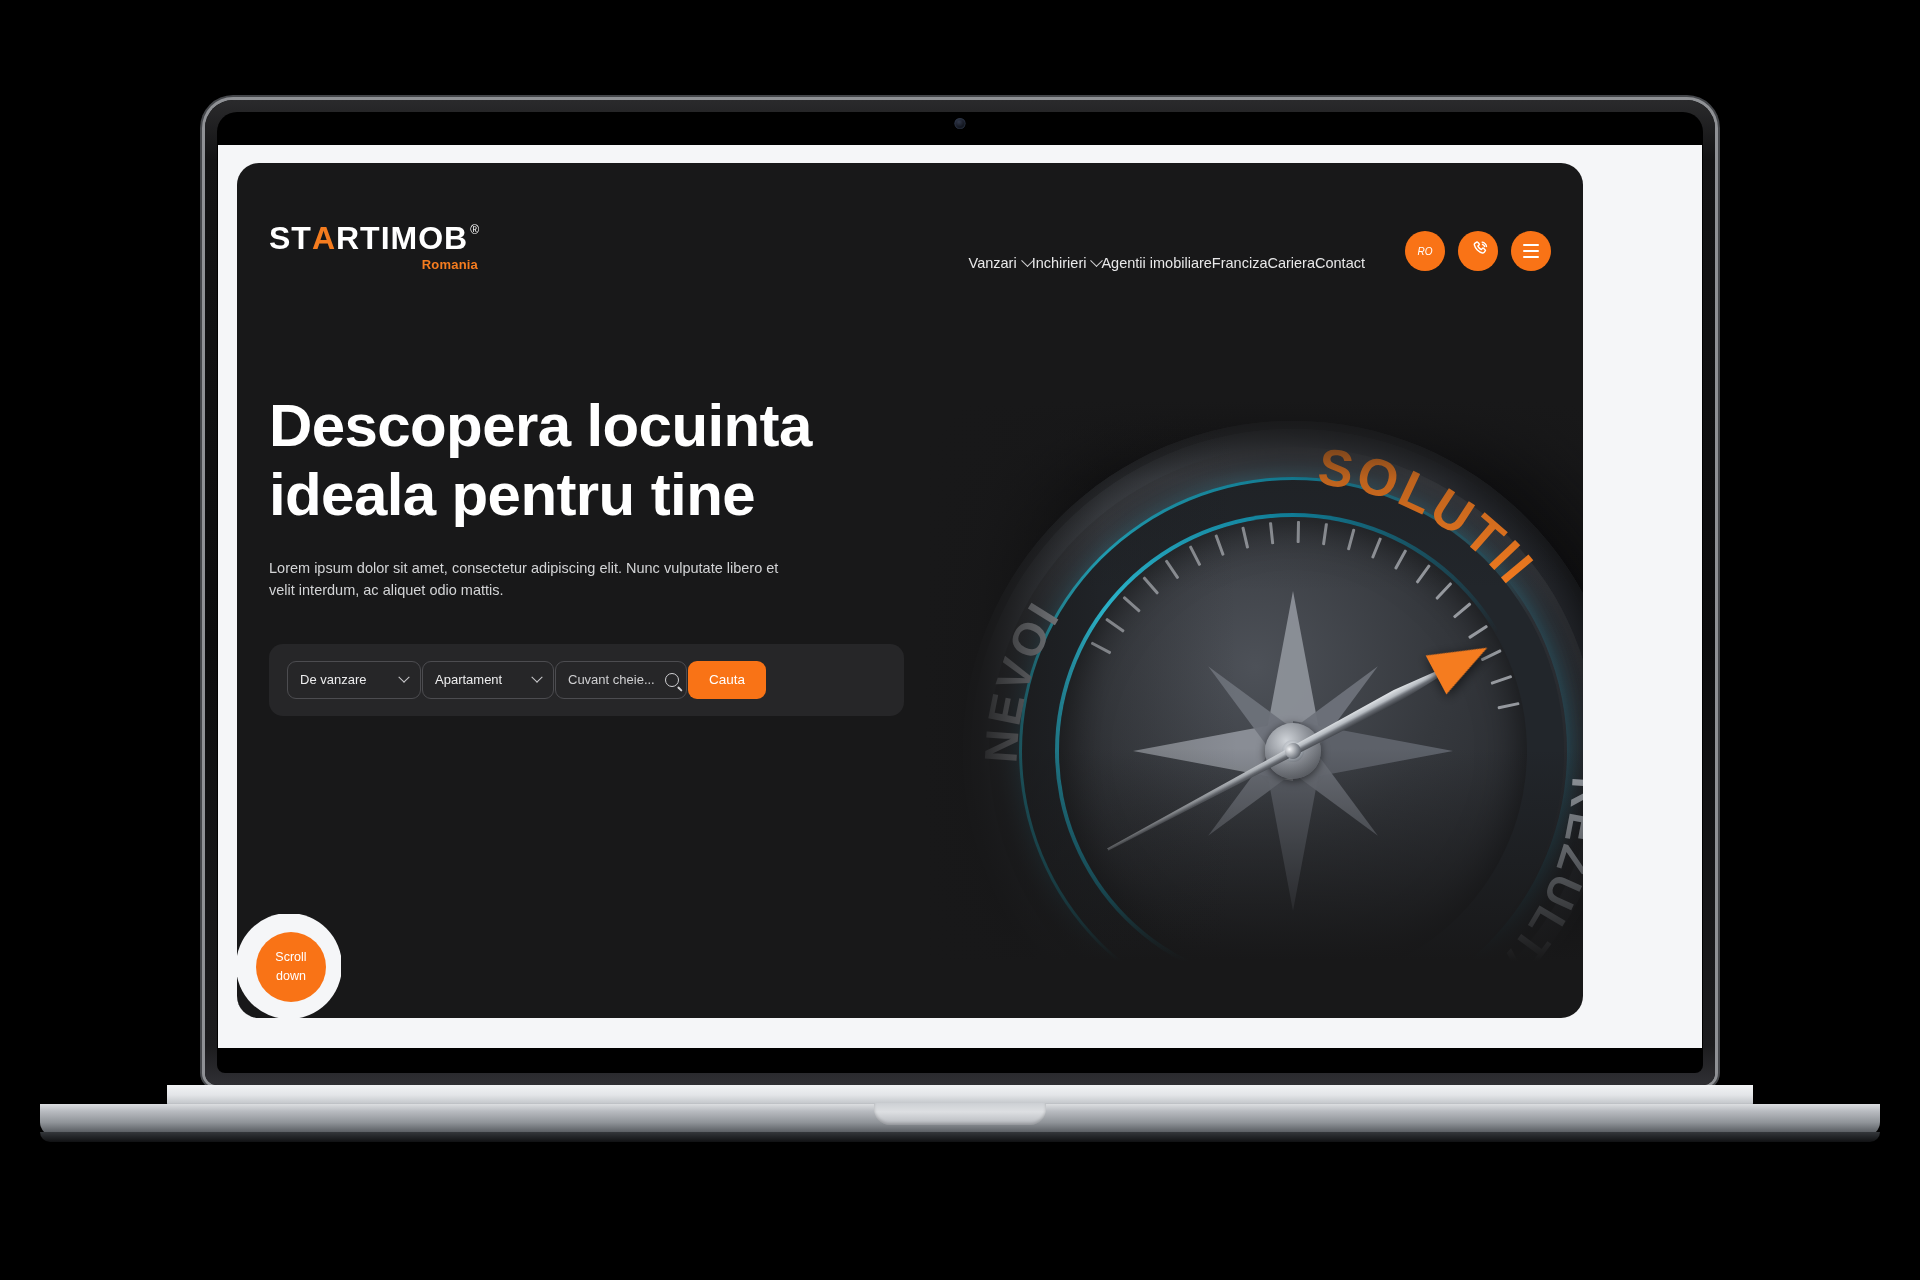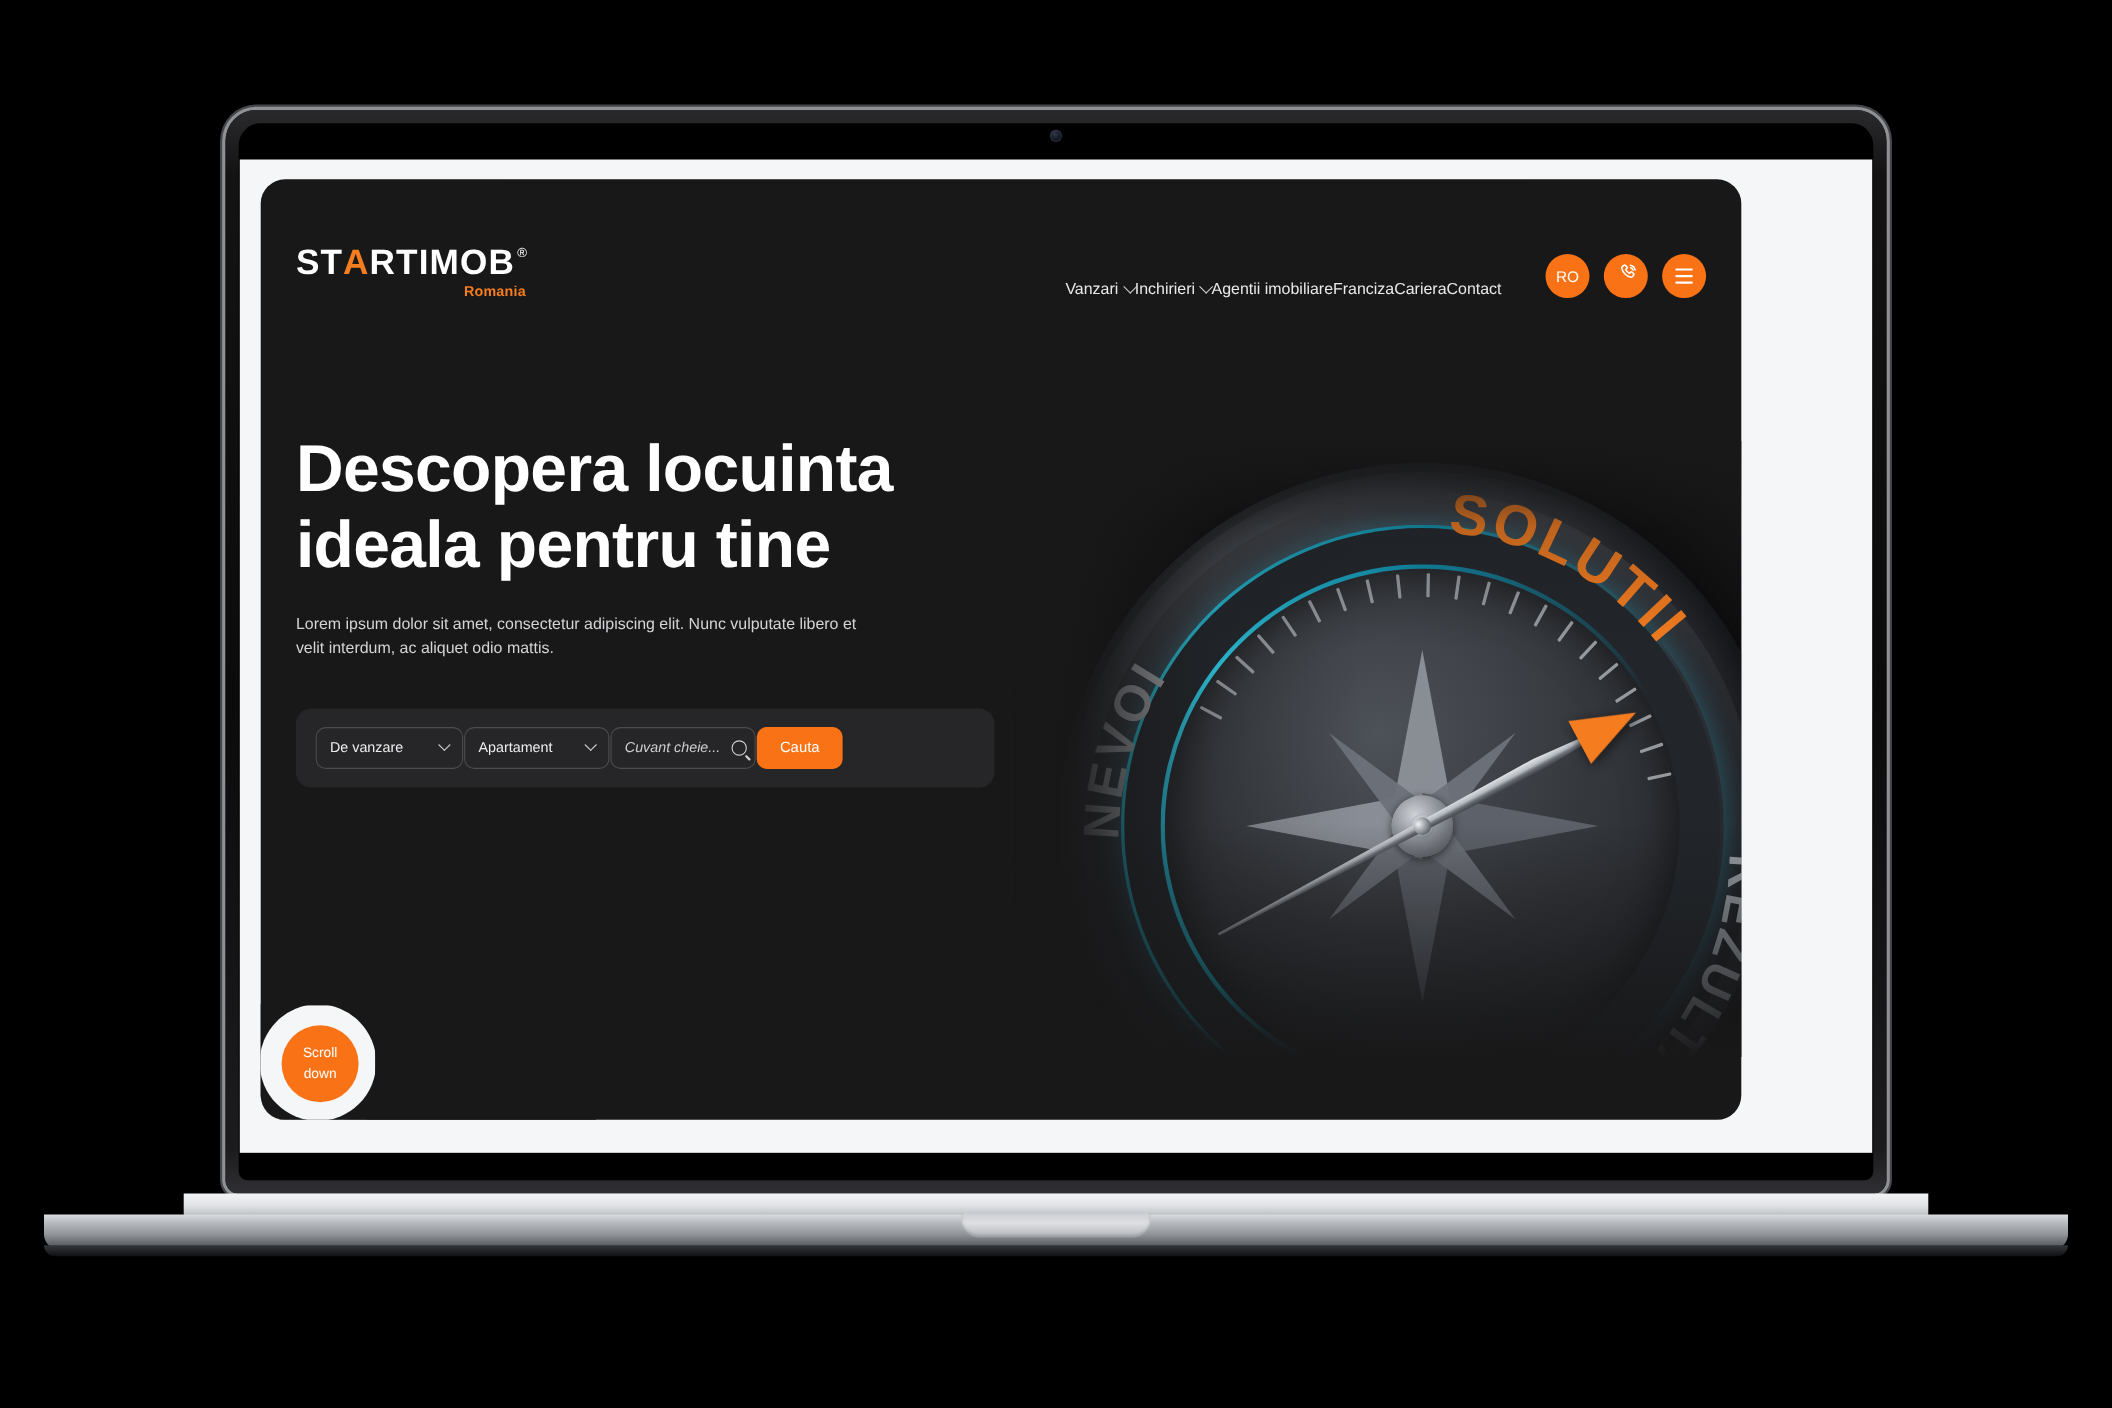--- a/index.html
+++ b/index.html
@@ -200,24 +200,25 @@
     margin-left: 40px;
   }
   .circle-btn {
     width: 40px; height: 40px;
     border-radius: 50%;
     background: #f97316;
     display: flex;
     align-items: center;
     justify-content: center;
     color: #ffffff;
-    font-size: 14px;
+    font-size: 10px;
     font-weight: 500;
     cursor: pointer;
     border: none;
+    font-style: italic;
   }
   .burger { display: flex; flex-direction: column; gap: 4px; }
   .burger span {
     display: block;
     width: 16px; height: 2px;
     background: #ffffff;
     border-radius: 2px;
   }
 
   
@@ -269,21 +270,21 @@
     padding: 0 12px;
     gap: 10px;
     color: #ededee;
     font-size: 13px;
     cursor: pointer;
     background: transparent;
     white-space: nowrap;
   }
   .select-box.w1 { width: 134px; justify-content: space-between; }
   .select-box.w2 { width: 132px; justify-content: space-between; }
-  .select-box.w3 { width: 132px; justify-content: space-between; font-style: italic; }
+  .select-box.w3 { width: 132px; justify-content: space-between; }
   .sel-chev {
     width: 8px; height: 8px;
     border-right: 1.5px solid #c9c9cc;
     border-bottom: 1.5px solid #c9c9cc;
     transform: rotate(45deg) translate(-2px,-2px);
     flex: none;
   }
   .kw-text { color: #cfcfd1; }
   .mag {
     width: 14px; height: 14px;

